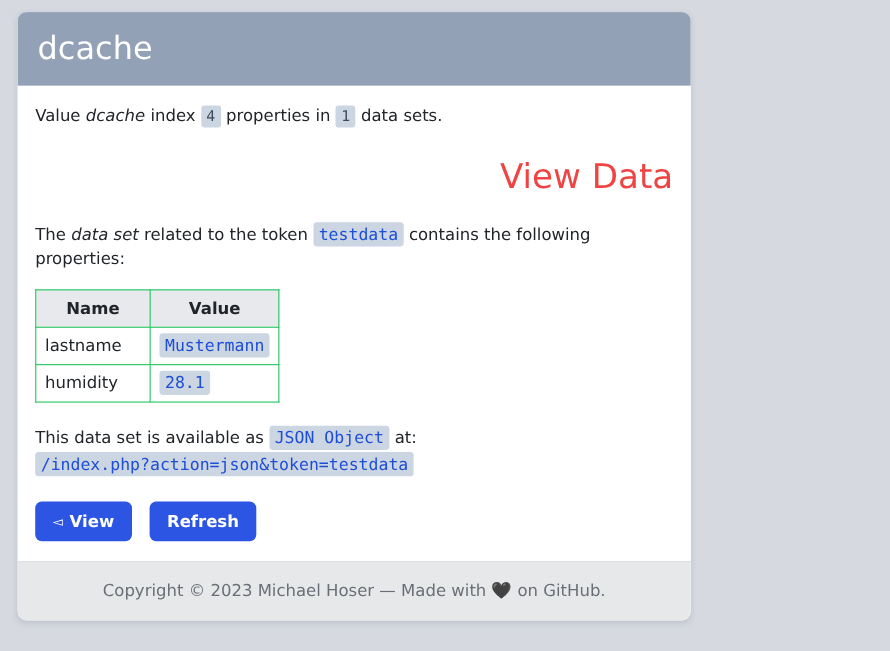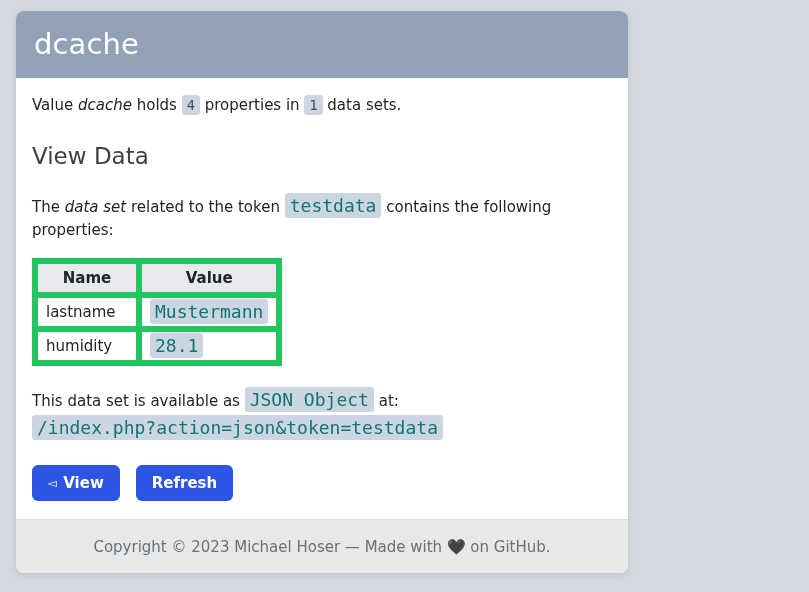--- a/index.html
+++ b/index.html
@@ -51,37 +51,38 @@
   .lead {
     font-size: 15px;
     color: #212529;
     margin: 0 0 0 0;
     line-height: 1.5;
   }
   .lead em, .italic {
     font-style: italic;
   }
   h2.section-title {
-    font-size: 23px;
+    font-size: 31px;
     font-weight: 400;
-    color: #404040;
+    color: #ef4444;
     margin: 26px 0 0 0;
     line-height: 1.2;
+    text-align: right;
   }
   .desc {
     font-size: 15px;
     color: #212529;
     margin: 22px 0 0 0;
     line-height: 1.5;
   }
   code.badge-code {
     font-family: "DejaVu Sans Mono", "Liberation Mono", monospace;
     background: #ccd5e2;
-    color: #0f766e;
-    font-size: 18px;
+    color: #1d4ed8;
+    font-size: 15px;
     padding: 2px 5px;
     border-radius: 3px;
     white-space: nowrap;
   }
   code.badge-num {
     font-family: "DejaVu Sans Mono", "Liberation Mono", monospace;
     background: #ccd5e2;
     color: #3d4a5d;
     font-size: 13.5px;
     padding: 2px 5px;
@@ -91,21 +92,21 @@
     text-decoration: none;
     margin-top: 12px;
   }
   table.data-table {
     border-collapse: collapse;
     margin-top: 16px;
     table-layout: fixed;
   }
   table.data-table th,
   table.data-table td {
-    border: 6px solid #22c55e;
+    border: 1px solid #22c55e;
     font-size: 15px;
     color: #212529;
     height: 34px;
     box-sizing: border-box;
     vertical-align: middle;
   }
   table.data-table th {
     background: #e7e9ec;
     font-weight: bold;
     text-align: center;
@@ -178,21 +179,21 @@
 
     <div class="card-header">
       <span class="title">dcache</span>
     </div>
 
     <div class="card-body">
 
       <p class="lead">
         <span>Value</span>
         <em class="italic">dcache</em>
-        <span>holds</span>
+        <span>index</span>
         <code class="badge-num">4</code>
         <span>properties in</span>
         <code class="badge-num">1</code>
         <span>data sets.</span>
       </p>
 
       <h2 class="section-title">View Data</h2>
 
       <p class="desc">
         <span>The</span>

